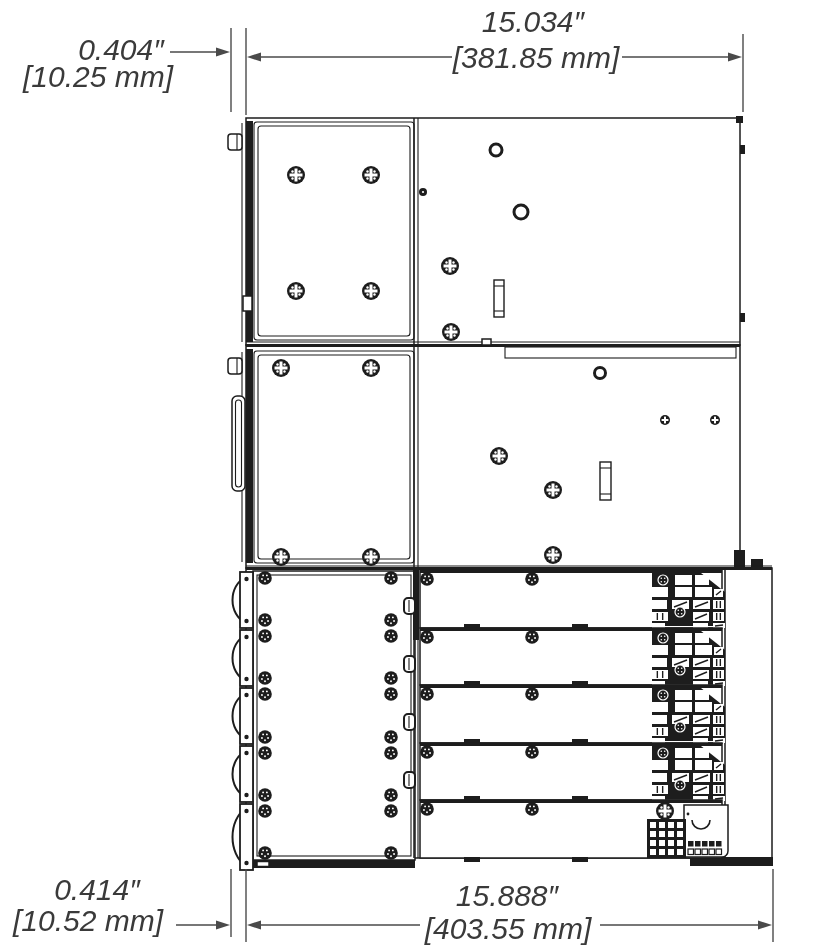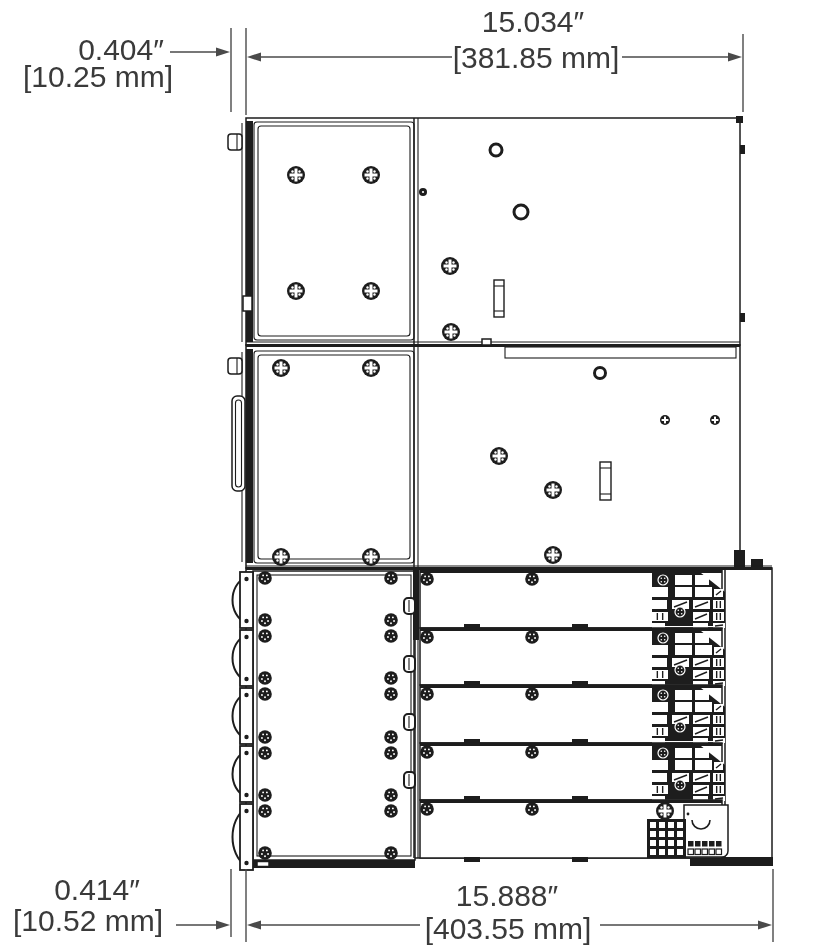--- a/index.html
+++ b/index.html
@@ -1,18 +1,18 @@
 <!DOCTYPE html>
 <html style="--line: #1d1d1d; --dim: #4a4a4a; --dimtext: #3a3a3a; --bg: #ffffff;"><head>
 <meta charset="utf-8">
 <style>
   :root{ --line:#1d1d1d; --dim:#4a4a4a; --dimtext:#3a3a3a; --bg:#ffffff; }
   html,body{margin:0;padding:0;background:var(--bg);}
   .canvas{position:relative;width:817px;height:951px;background:var(--bg);
-          font-family:"Liberation Sans",sans-serif;overflow:hidden;}
+          font-family:"Liberation Sans",sans-serif;overflow:hidden;font-style:italic;}
   svg{display:block;}
   #static rect,#static line,#static path{stroke:var(--line);stroke-width:1.5;fill:none;}
   #static .fillw{fill:#ffffff;}
   #static .filld{fill:var(--line);stroke:none;}
   #static .thin{stroke-width:1.1;}
   #static .thick{stroke-width:3;}
   .dim{stroke:var(--dim);stroke-width:1.4;fill:none;}
   .dimarrow{fill:var(--dim);stroke:none;}
   .dim-text{fill:var(--dimtext);font-family:"Liberation Sans",sans-serif;font-size:30px;}
 </style>

